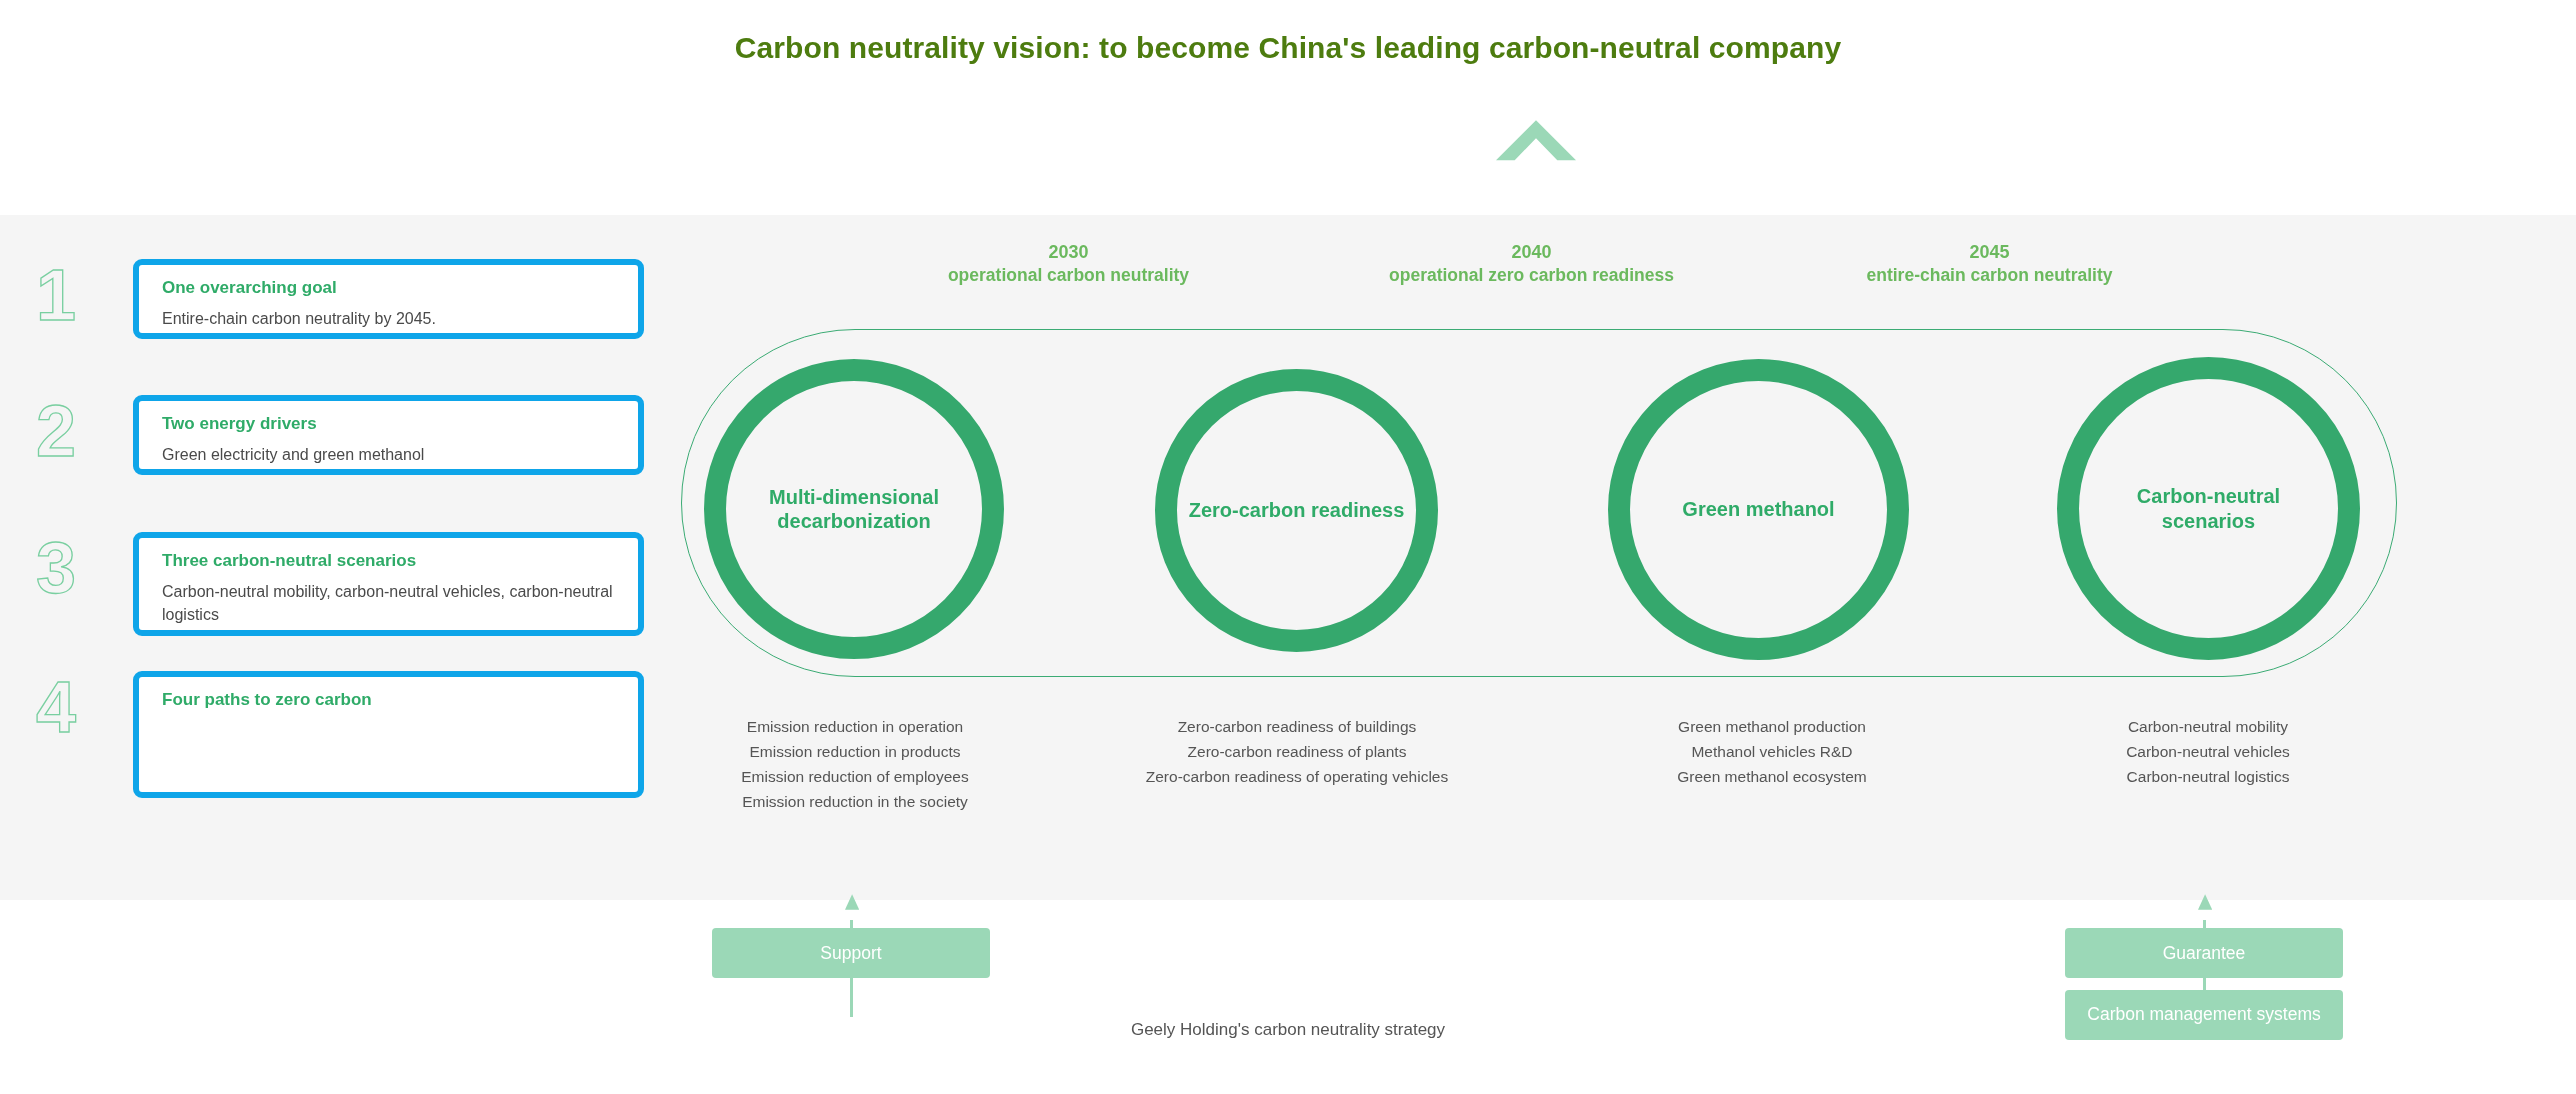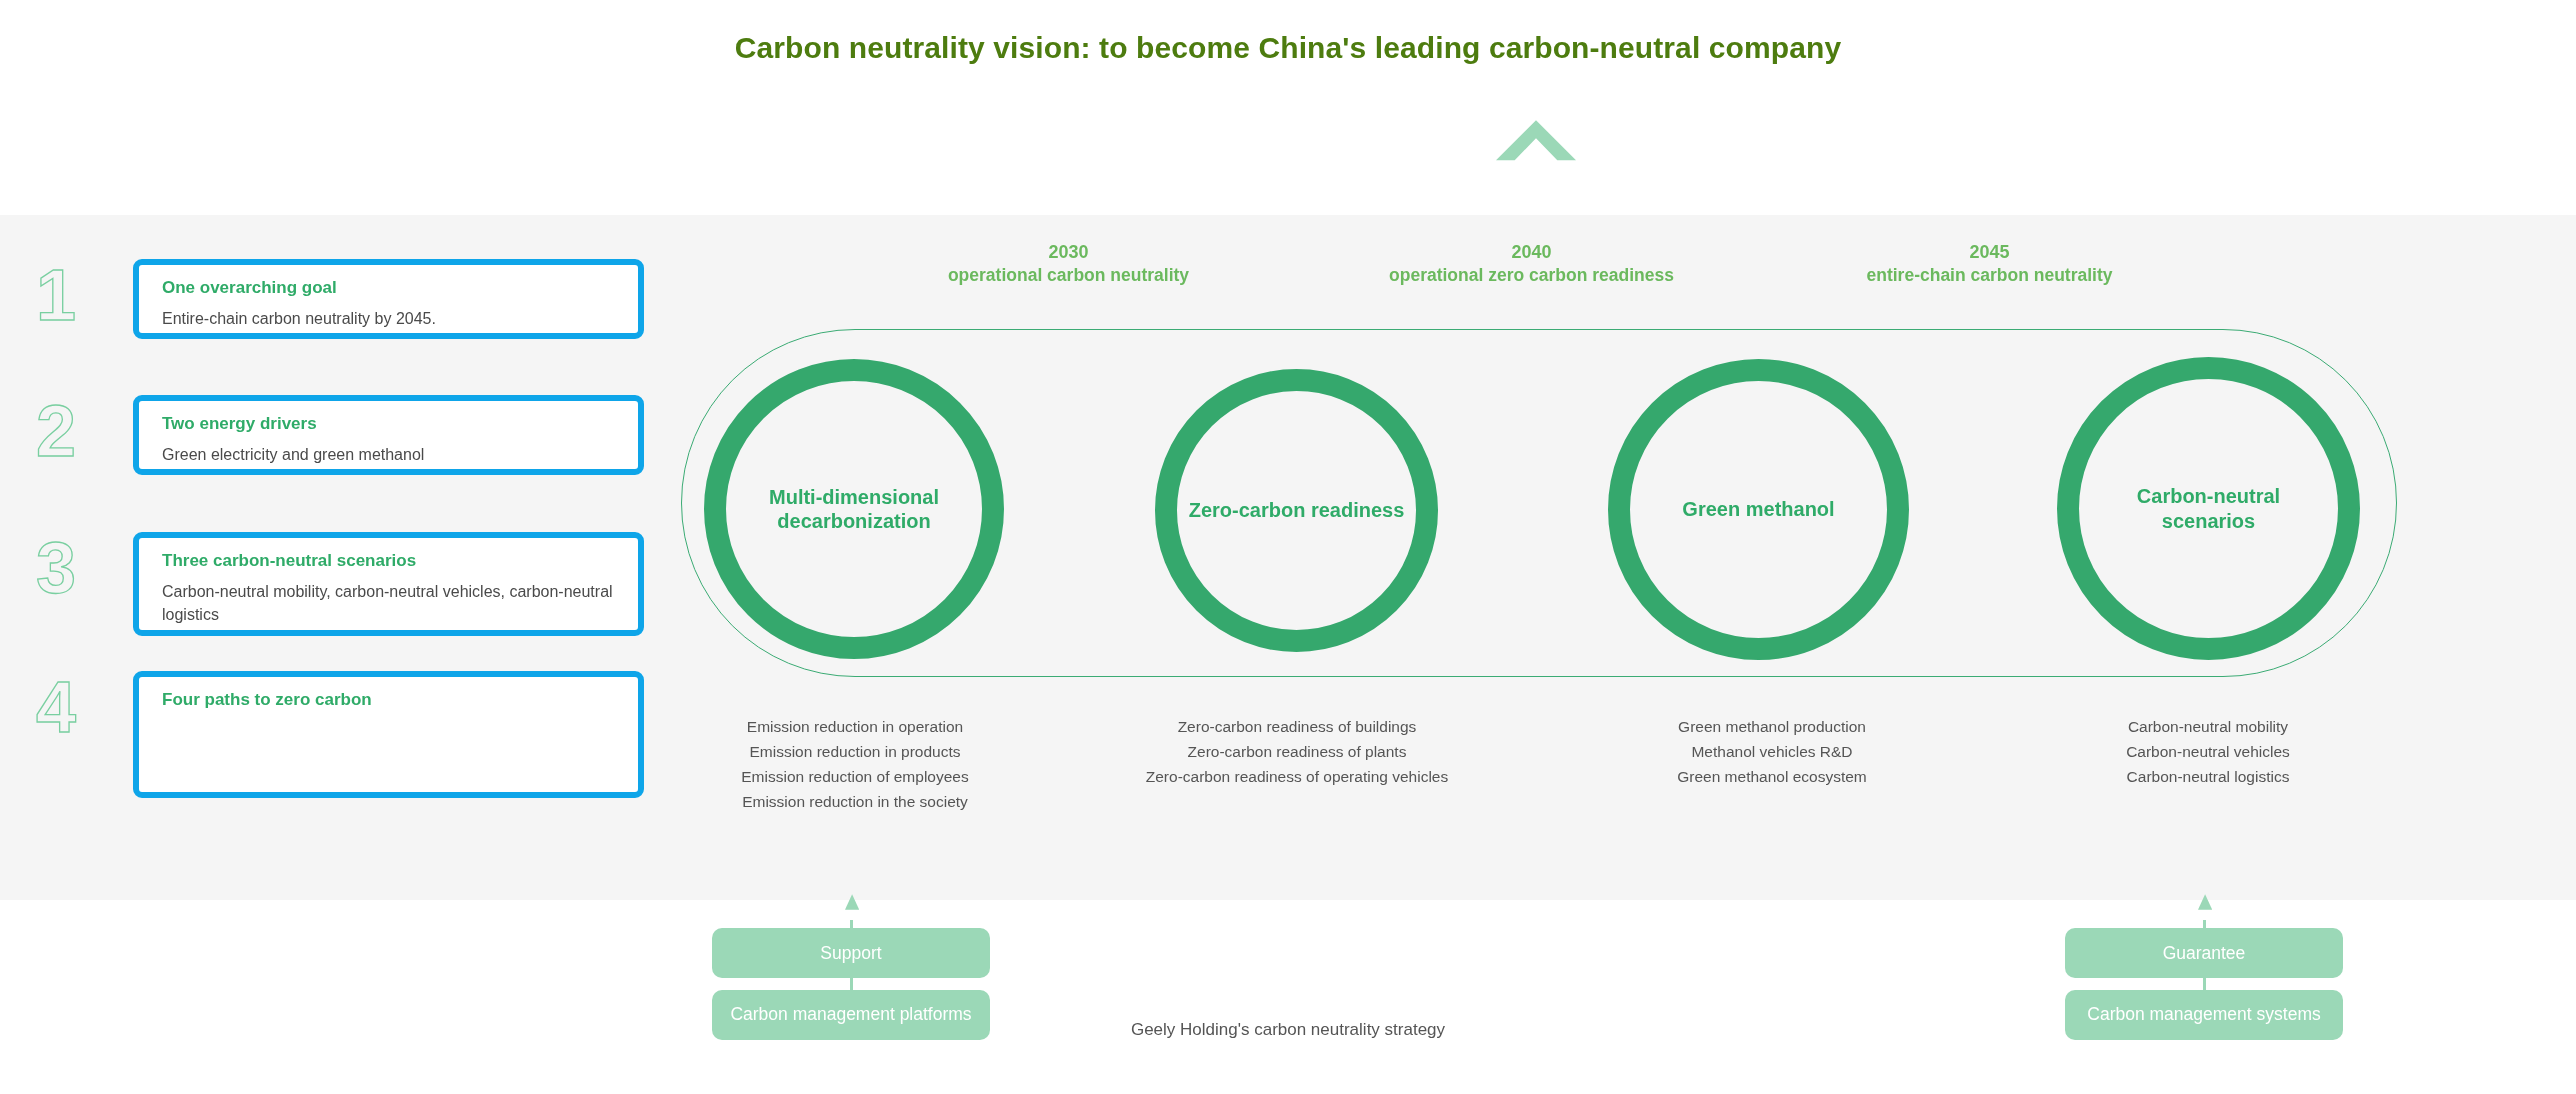--- a/index.html
+++ b/index.html
@@ -92,21 +92,21 @@
 
   
   .support-group{ position:absolute; width:278px; }
   .sg-arrow{
     position:absolute; left:133px; top:0; width:14.2px; height:71px;
   }
   .sg-box{
     position:relative;
     width:278px;
     background:#9bd8b7;
-    border-radius:10px;
+    border-radius:4px;
     color:#ffffff; font-size:17.5px; text-align:center;
     display:flex; align-items:center; justify-content:center;
   }
   .sg-box-top{ height:50px; margin-top:34px; }
   .sg-box-bottom{ height:50px; margin-top:11.6px; line-height:1.22; }
   .sg-stem{
     position:absolute; left:138px; top:26px; width:3.2px; height:97px;
     background:#9bd8b7;
   }
 
@@ -218,23 +218,20 @@
 <div class="support-group" style="left:712px; top:894px;">
   <div class="sg-stem"></div>
   <div class="sg-arrow">
     <svg width="14.2" height="30" viewBox="0 0 22 46">
       <path d="M11 0 L22 24 L0 24 Z" fill="#9bd8b7"></path>
     </svg>
   </div>
   <div class="sg-box sg-box-top">
     <span>Support</span>
   </div>
-  <div class="sg-box sg-box-bottom">
-    <span>Carbon management platforms</span>
-  </div>
 </div>
 
 <div class="support-group" style="left:2065px; top:894px;">
   <div class="sg-stem"></div>
   <div class="sg-arrow">
     <svg width="14.2" height="30" viewBox="0 0 22 46">
       <path d="M11 0 L22 24 L0 24 Z" fill="#9bd8b7"></path>
     </svg>
   </div>
   <div class="sg-box sg-box-top">

